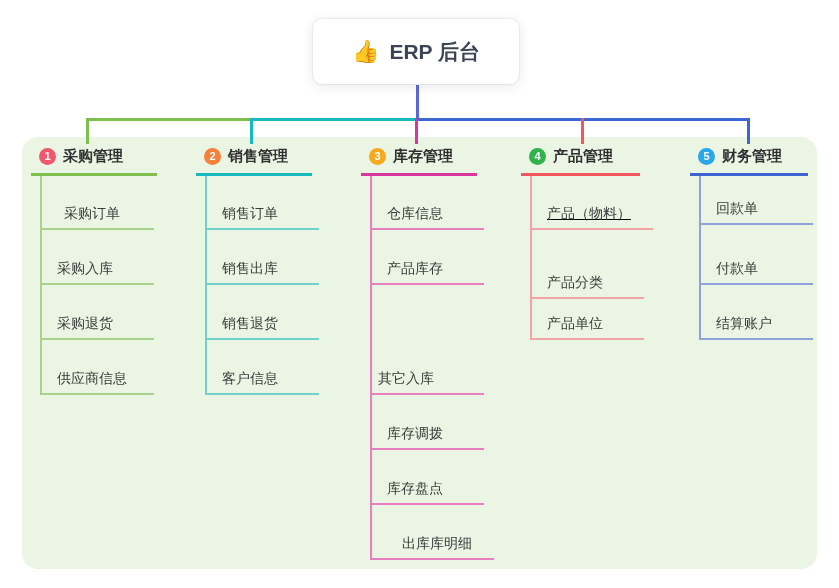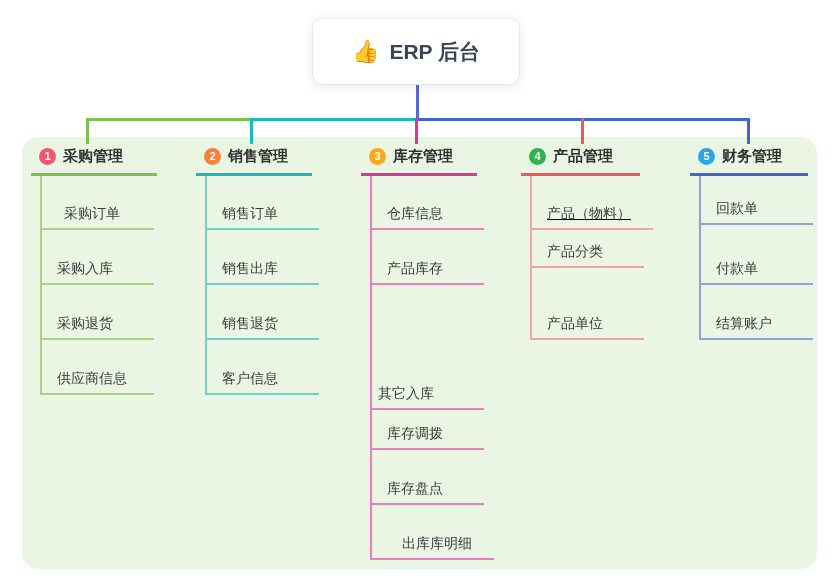--- a/index.html
+++ b/index.html
@@ -119,21 +119,21 @@
       <span class="badge">3</span>
       <span class="branch-label">库存管理</span>
     </div>
     <div class="vline" style="height:384px;"></div>
     <div class="child" style="top:60px;padding-left:17px;">
         <span>仓库信息</span>
       </div>
     <div class="child" style="top:115px;">
         <span>产品库存</span>
       </div>
-    <div class="child" style="top:240px;padding-left:8px;">
+    <div class="child" style="top:225px;padding-left:8px;">
         <span>其它入库</span>
       </div>
     <div class="child" style="top:280px;">
         <span>库存调拨</span>
       </div>
     <div class="child" style="top:335px;">
         <span>库存盘点</span>
       </div>
     <div class="child" style="top:390px;padding-left:32px;">
         <span>出库库明细</span>
@@ -142,21 +142,21 @@
 
   <div class="branch" style="left: 521px; width: 119px; --line: #F2575D; --light: #F2A3A4; --badge: #31B34C;">
     <div class="branch-header">
       <span class="badge">4</span>
       <span class="branch-label">产品管理</span>
     </div>
     <div class="vline" style="height:164px;"></div>
     <div class="child" style="top:60px;text-decoration:underline;">
         <span>产品（物料）</span>
       </div>
-    <div class="child" style="top:98px;">
+    <div class="child" style="top:129px;">
         <span>产品分类</span>
       </div>
     <div class="child" style="top:170px;">
         <span>产品单位</span>
       </div>
   </div>
 
   <div class="branch" style="left: 690px; width: 118px; --line: #3E63D2; --light: #8FA0DA; --badge: #2BA7E9;">
     <div class="branch-header">
       <span class="badge">5</span>

